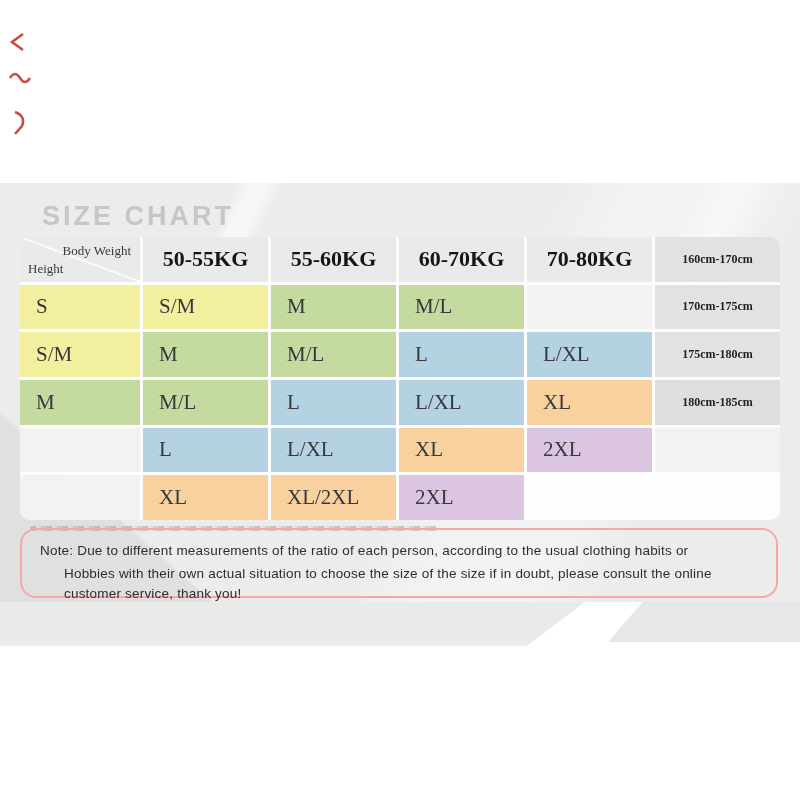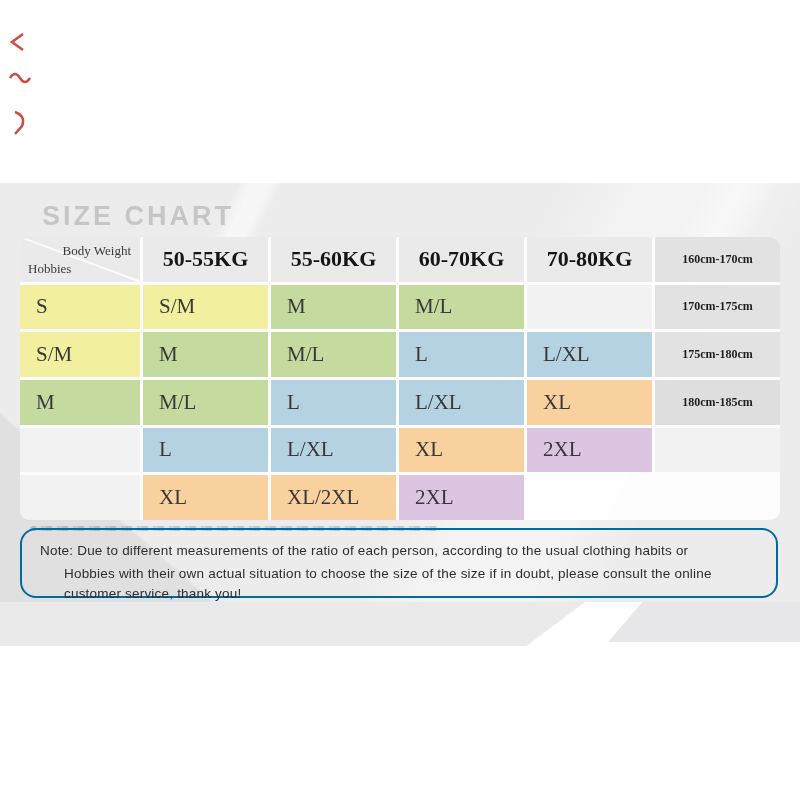--- a/index.html
+++ b/index.html
@@ -38,21 +38,21 @@
   .rowlab{justify-content:center;background:#e2e2e3;font-weight:bold;font-size:12px;color:#1f1f1f;}
   .rowlab.dk{background:#dededf;}
   .val{font-size:21px;color:#38383a;padding-left:16px;}
 
   
   .smudge{position:absolute;left:30px;top:526px;width:408px;height:5px;opacity:.45;border-radius:3px;
         background:repeating-linear-gradient(90deg,rgba(60,60,60,.5) 0 6px,rgba(130,130,130,.15) 6px 11px,rgba(80,80,80,.4) 11px 16px);}
 
   
   .note{position:absolute;left:20px;top:528px;width:758px;height:70px;box-sizing:border-box;
-        border:2px solid #0369a1;border-radius:16px;padding:11px 16px 0 18px;z-index:3;}
+        border:2px solid #fca5a5;border-radius:16px;padding:11px 16px 0 18px;z-index:3;}
   .note p{margin:0;font-size:13.5px;line-height:20px;color:#2d2d2d;letter-spacing:.2px;}
   .note .l2{margin:3px 0 0 24px;}
 
   
   .redmarks{position:absolute;left:6px;top:30px;width:28px;height:108px;opacity:.9;}
 </style>
 </head>
 <body>
 
 <div class="page">
@@ -72,21 +72,21 @@
   <div class="chev4"></div>
 
   <h1 class="title">SIZE CHART</h1>
 
   <div class="table">
       <div class="cell corner">
         <svg class="svgdiag" viewBox="0 0 120 45" preserveAspectRatio="none">
           <line x1="0" y1="0" x2="120" y2="45" stroke="#fbfbfb" stroke-width="2"></line>
         </svg>
         <span class="top-lab">Body Weight</span>
-        <span class="bot-lab">Hobbies</span>
+        <span class="bot-lab">Height</span>
       </div>
       <div class="cell head">50-55KG</div>
       <div class="cell head">55-60KG</div>
       <div class="cell head">60-70KG</div>
       <div class="cell head">70-80KG</div>
       <div class="cell rowlab">160cm-170cm</div>
       <div class="cell val" style="background: rgb(242, 239, 159);">S</div>
       <div class="cell val" style="background: rgb(242, 239, 159);">S/M</div>
       <div class="cell val" style="background: rgb(197, 218, 158);">M</div>
       <div class="cell val" style="background: rgb(197, 218, 158);">M/L</div>

